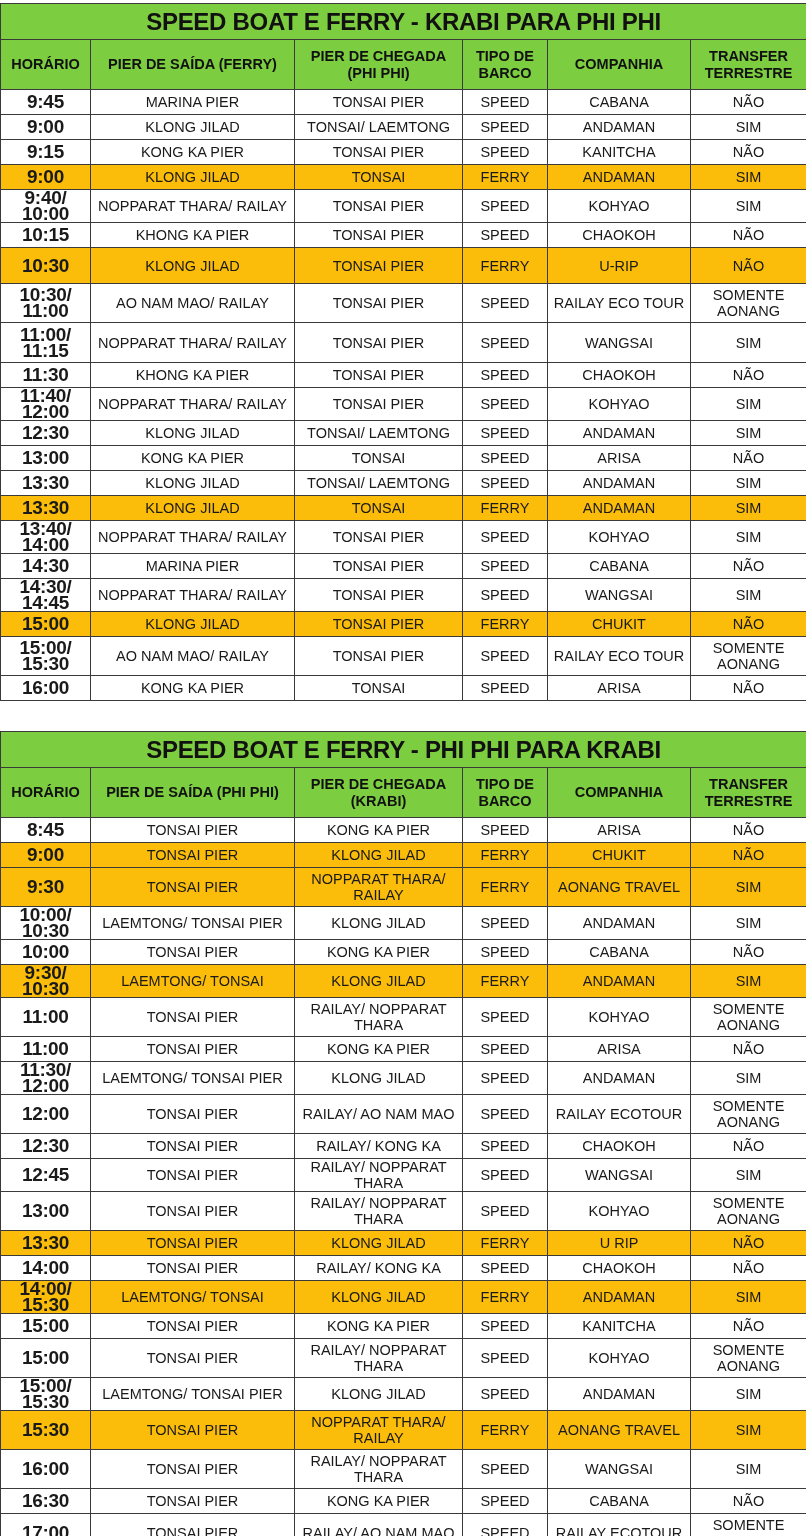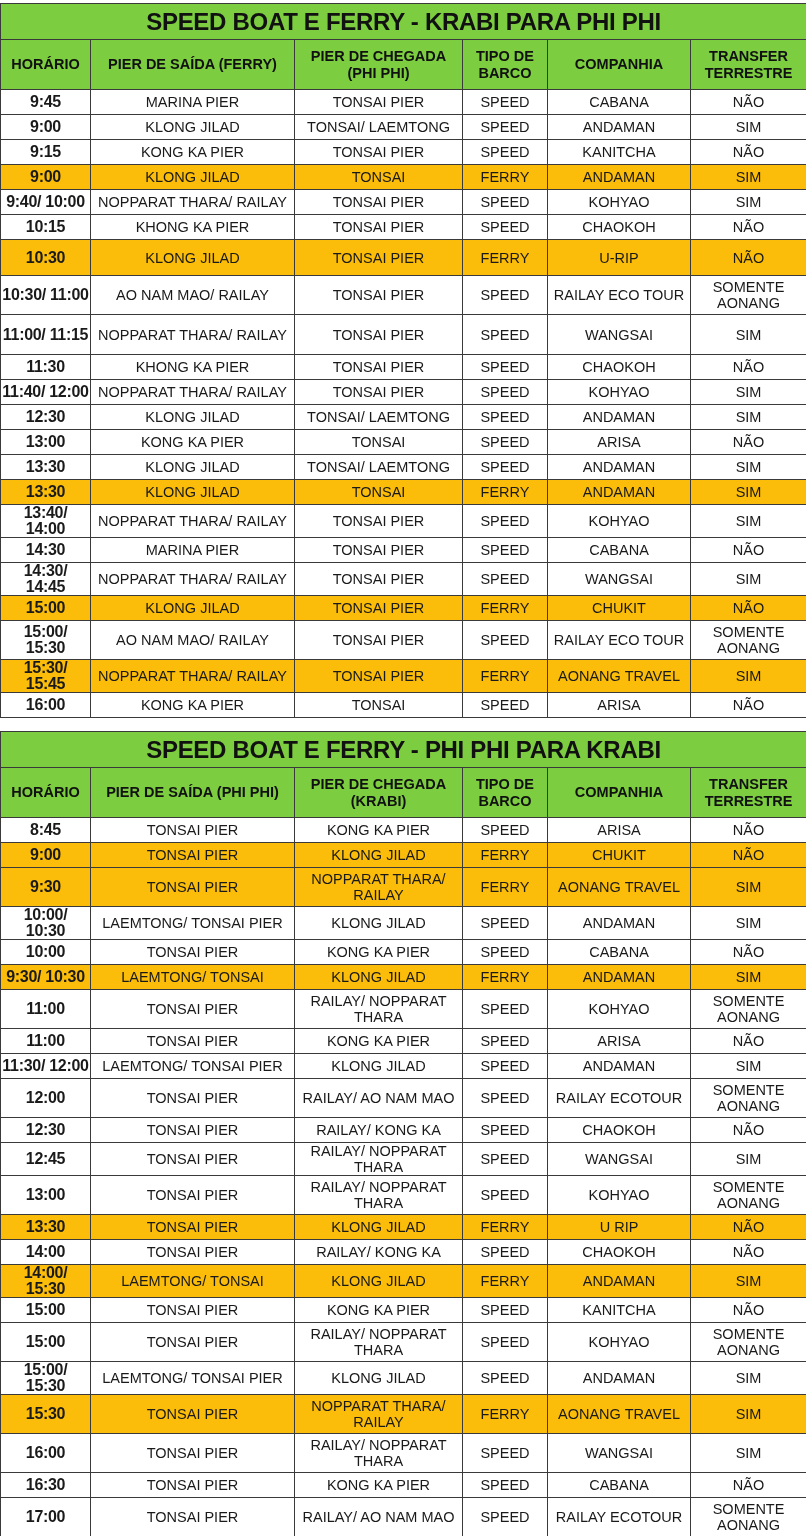--- a/index.html
+++ b/index.html
@@ -2,21 +2,21 @@
 <html><head>
 <meta charset="utf-8">
 <style>
   html, body { margin:0; padding:0; background:#ffffff; }
   body { width:806px; height:1536px; overflow:hidden; font-family:"Liberation Sans", sans-serif; }
   .sched { position:absolute; left:0; width:806px; border-collapse:collapse; table-layout:fixed; }
   .sched td, .sched th { border:1.5px solid #3a3a3a; text-align:center; vertical-align:middle; padding:0 1px; overflow:hidden; }
   .title-row th { background:#7ccd3f; color:#111; font-weight:bold; font-size:24px; letter-spacing:-0.3px; height:35px; }
   .head-row th { background:#7ccd3f; color:#111; font-weight:bold; font-size:14.5px; line-height:17px; height:49px; }
   .sched td { font-size:14.5px; color:#1a1a1a; line-height:16px; background:#ffffff; }
-  .sched td.time { font-weight:bold; font-size:16px; letter-spacing:-0.3px; }
+  .sched td.time { font-weight:bold; font-size:19px; letter-spacing:-0.3px; }
   tr.ferry td { background:#fbbd0a; }
   #t1 { top:3px; }
   #t2 { top:731px; }
   col.c1 { width:90px; } col.c2 { width:204px; } col.c3 { width:168px; }
   col.c4 { width:85px; } col.c5 { width:143px; } col.c6 { width:116px; }
 </style>
 </head>
 <body>
 
 <table class="sched" id="t1">
@@ -195,28 +195,20 @@
         <td>NÃO</td>
       </tr>
       <tr style="height: 39px;">
         <td class="time">15:00/ 15:30</td>
         <td>AO NAM MAO/ RAILAY</td>
         <td>TONSAI PIER</td>
         <td>SPEED</td>
         <td>RAILAY ECO TOUR</td>
         <td>SOMENTE AONANG</td>
       </tr>
-      <tr class="ferry" style="height: 25px;">
-        <td class="time">15:30/ 15:45</td>
-        <td>NOPPARAT THARA/ RAILAY</td>
-        <td>TONSAI PIER</td>
-        <td>FERRY</td>
-        <td>AONANG TRAVEL</td>
-        <td>SIM</td>
-      </tr>
       <tr style="height: 25px;">
         <td class="time">16:00</td>
         <td>KONG KA PIER</td>
         <td>TONSAI</td>
         <td>SPEED</td>
         <td>ARISA</td>
         <td>NÃO</td>
       </tr>
     </tbody>
 </table>

